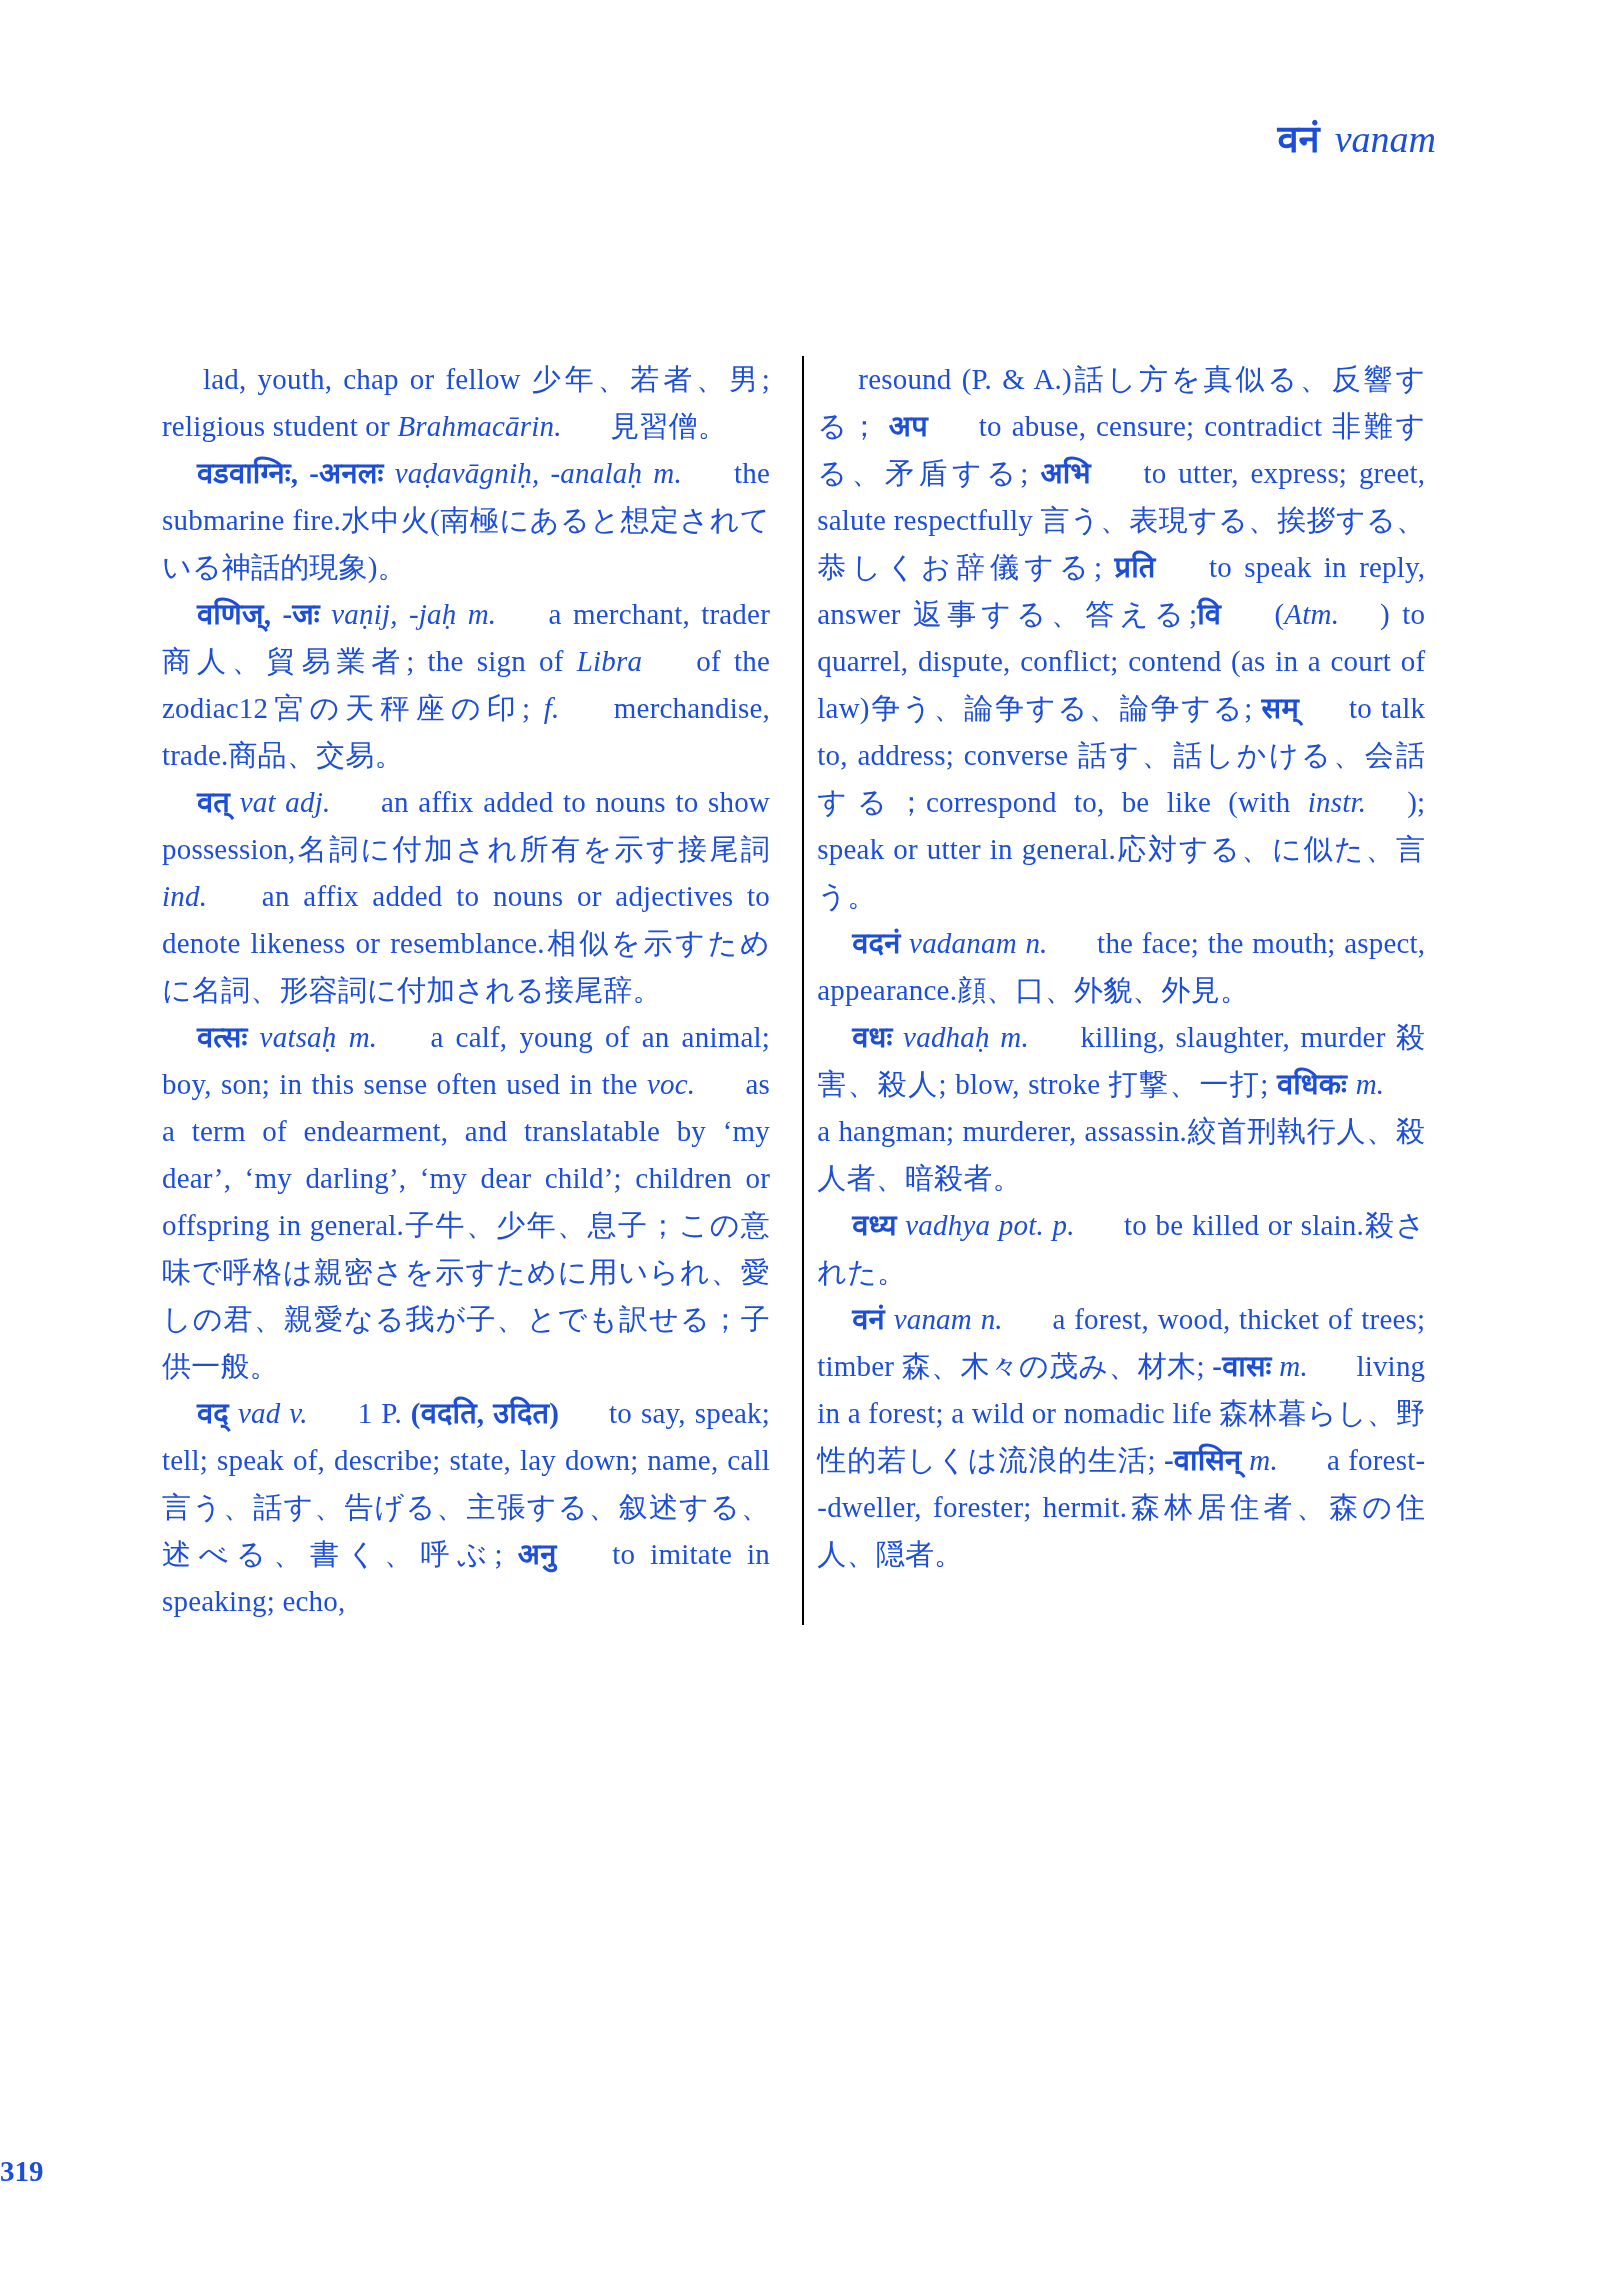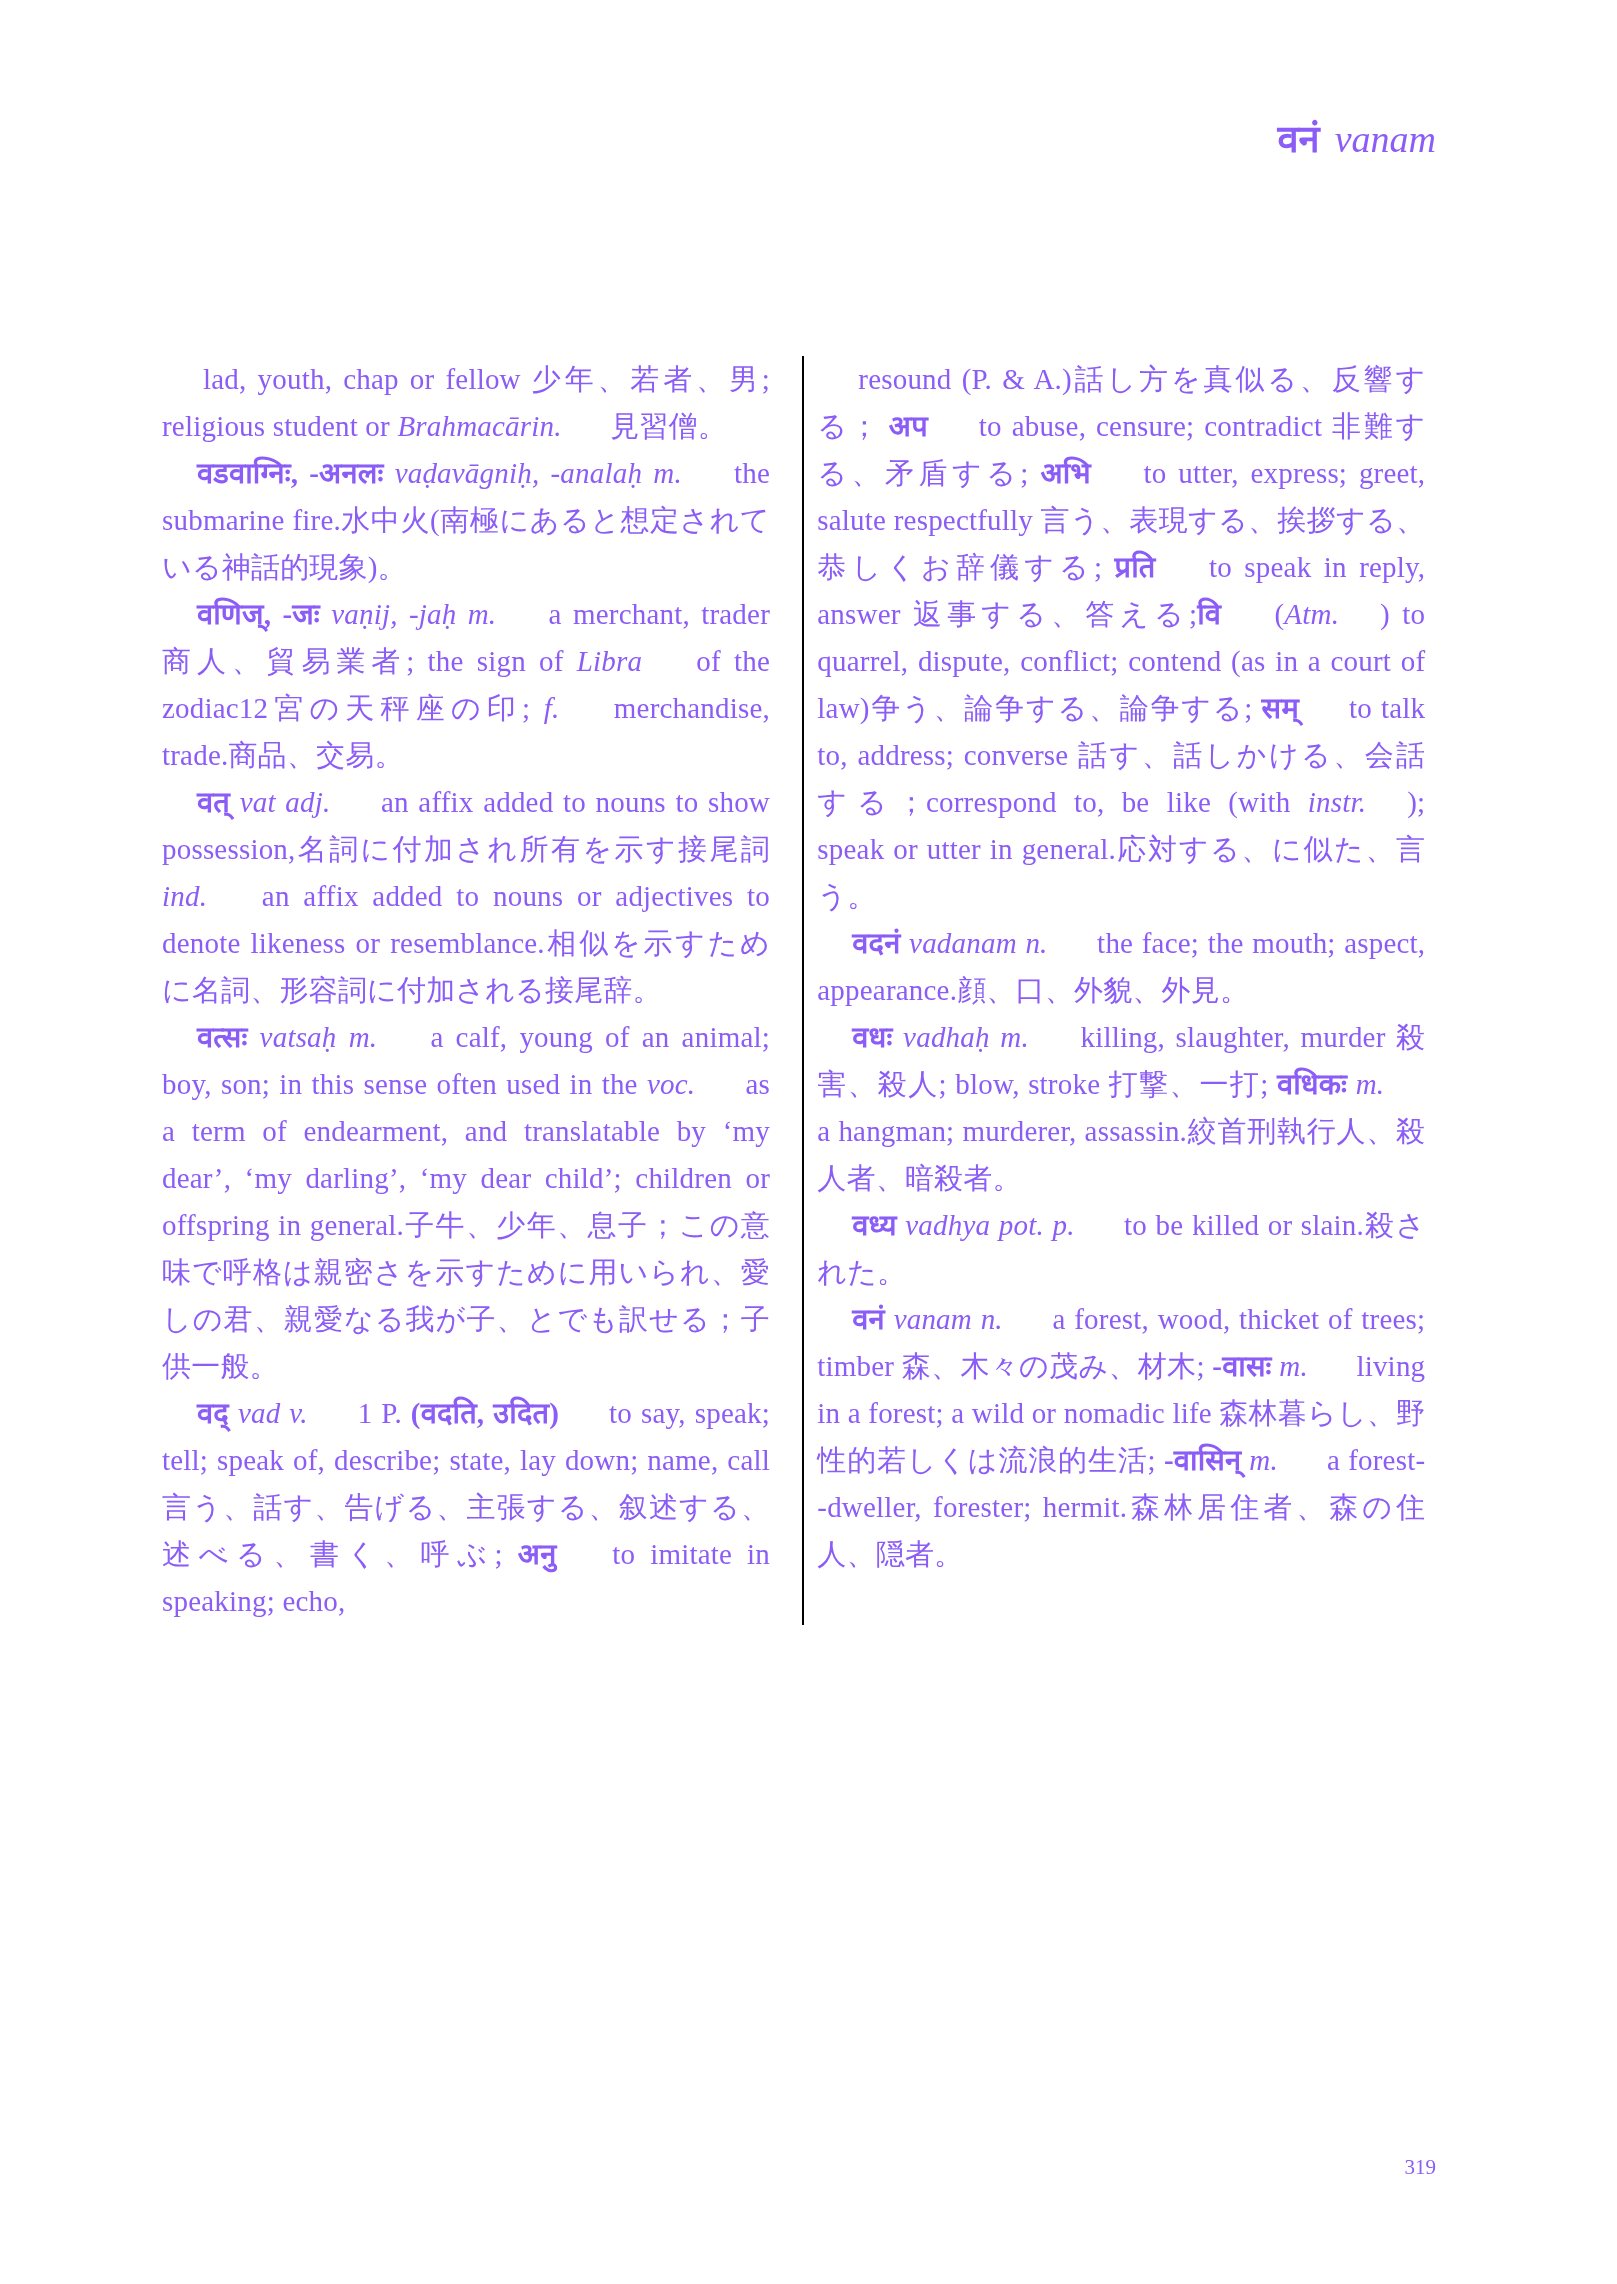--- a/index.html
+++ b/index.html
@@ -5,21 +5,21 @@
   html, body {
     margin: 0;
     padding: 0;
     background: #ffffff;
   }
   .page {
     position: relative;
     width: 1617px;
     height: 2284px;
     background: #ffffff;
-    color: #8b5cf6;
+    color: #1d4ed8;
     font-family: "Liberation Serif", "DejaVu Serif", serif;
     overflow: hidden;
   }
   .running-head {
     position: absolute;
     top: 119px;
     left: 0;
     width: 1436px;
     text-align: right;
     font-size: 38px;
@@ -58,22 +58,23 @@
   .entry.no-indent { text-indent: 0; }
   .hw { font-weight: bold; }   
   .tr { font-style: italic; margin-top: 44px; }  
   .tx { font-style: normal; margin-left: 41px; }
 
   .folio {
     position: absolute;
     top: 2155px;
     left: 0;
     width: 1436px;
-    text-align: right;
-    font-size: 21px;
+    text-align: left;
+    font-size: 29px;
+    font-weight: bold;
   }
 </style>
 </head>
 <body>
 
 <div class="page">
 
   <div class="running-head">
     <span class="dev">वनं</span><span class="rom">vanam</span>
   </div>

